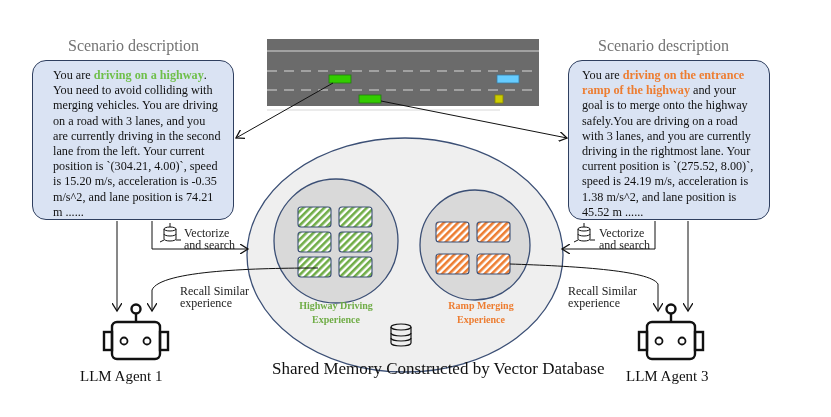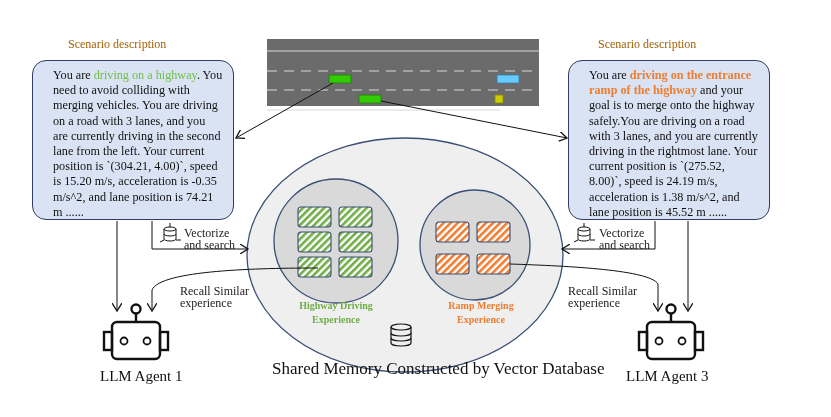--- a/index.html
+++ b/index.html
@@ -1,23 +1,23 @@
 <!DOCTYPE html>
 <html><head>
 <meta charset="utf-8">
 <style>
   html, body { margin: 0; padding: 0; background: #ffffff; }
   body { width: 831px; height: 417px; position: relative; overflow: hidden;
          font-family: "Liberation Serif", serif; color: #111; }
   .abs { position: absolute; }
-  .title { color: #a16207; font-size: 12px; white-space: nowrap; }
+  .title { color: #737373; font-size: 16px; white-space: nowrap; }
   .desc-box { background: #dae3f3; border: 1.5px solid #2f3f5f; border-radius: 14px;
               box-sizing: border-box; font-size: 12.2px; line-height: 15.2px; padding: 7px 10px 6px 20px; }
-  .desc-box.right { padding-left: 20px; }
-  .hl-green { color: #6fbf4a; font-weight: normal; }
+  .desc-box.right { padding-left: 13px; }
+  .hl-green { color: #6fbf4a; font-weight: bold; }
   .hl-orange { color: #ed7d31; font-weight: bold; }
   .small { font-size: 12px; line-height: 12px; color: #222; white-space: nowrap; }
   .agent-label { font-size: 15px; white-space: nowrap; }
   .caption { font-size: 17px; white-space: nowrap; }
   .cluster-label { font-size: 10px; font-weight: bold; text-align: center; line-height: 14px; white-space: nowrap; }
   svg { position: absolute; left: 0; top: 0; overflow: visible; }
 </style>
 </head>
 <body>
 
@@ -156,14 +156,14 @@
   <div>Highway Driving</div>
   <div>Experience</div>
 </div>
 <div class="abs cluster-label" style="left:441px; top:299px; width:80px; color:#ed7d31;">
   <div>Ramp Merging</div>
   <div>Experience</div>
 </div>
 
 <div class="abs caption" style="left:272px; top:359px;">Shared Memory Constructed by Vector Database</div>
 
-<div class="abs agent-label" style="left:100px; top:368px;">LLM Agent 1</div>
+<div class="abs agent-label" style="left:80px; top:368px;">LLM Agent 1</div>
 <div class="abs agent-label" style="left:626px; top:368px;">LLM Agent 3</div>
 
 </body></html>

